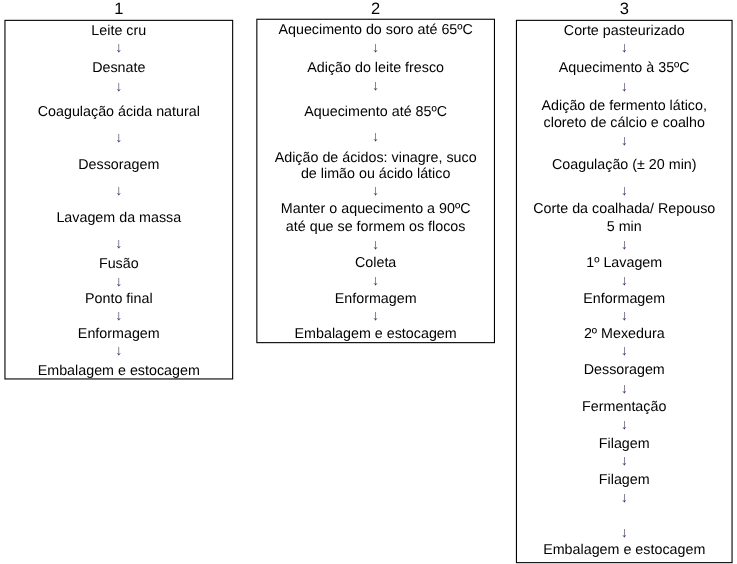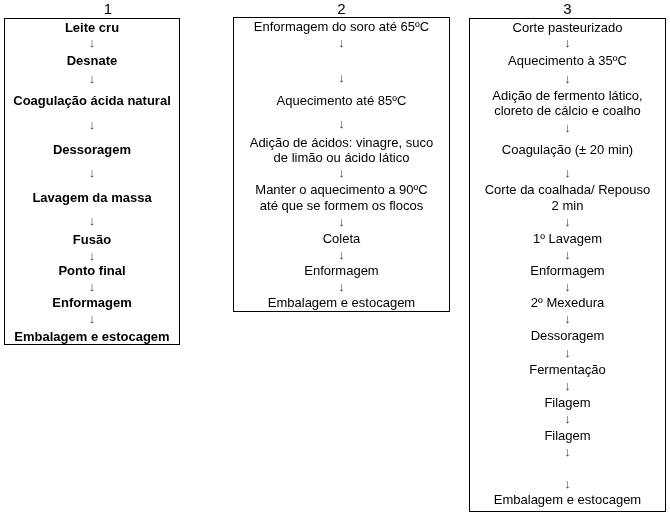--- a/index.html
+++ b/index.html
@@ -44,42 +44,43 @@
       font-size: 13px;
       line-height: 14px;
       color: #4a3560;
     }
   </style>
 </head>
 <body>
 
 <div id="diagram">
     <div class="col-number" style="left: 4px; width: 208px;">1</div>
-    <div class="flow-box" style="left: 4px; top: 18px; width: 176px; height: 327px; font-weight: bold;">
+    <div class="flow-box" style="left: 4px; top: 18px; width: 208px; height: 327px;">
       <div class="step" style="top: 1px;">Leite cru</div>
       <div class="step" style="top: 34px;">Desnate</div>
       <div class="step" style="top: 74px;">Coagulação ácida natural</div>
       <div class="step" style="top: 123px;">Dessoragem</div>
       <div class="step" style="top: 171px;">Lavagem da massa</div>
       <div class="step" style="top: 213px;">Fusão</div>
       <div class="step" style="top: 244px;">Ponto final</div>
       <div class="step" style="top: 276px;">Enformagem</div>
       <div class="step" style="top: 310px;">Embalagem e estocagem</div>
       <div class="arrow" style="top: 17px;">↓</div>
       <div class="arrow" style="top: 53px;">↓</div>
       <div class="arrow" style="top: 99px;">↓</div>
       <div class="arrow" style="top: 147px;">↓</div>
       <div class="arrow" style="top: 195px;">↓</div>
       <div class="arrow" style="top: 230px;">↓</div>
       <div class="arrow" style="top: 261px;">↓</div>
       <div class="arrow" style="top: 293px;">↓</div>
     </div>
     <div class="col-number" style="left: 233px; width: 217px;">2</div>
     <div class="flow-box" style="left: 233px; top: 17px; width: 217px; height: 295px;">
-      <div class="step" style="top: 1px;">Enformagem do soro até 65ºC</div>
+      <div class="step" style="top: 1px;">Aquecimento do soro até 65ºC</div>
+      <div class="step" style="top: 35px;">Adição do leite fresco</div>
       <div class="step" style="top: 75px;">Aquecimento até 85ºC</div>
       <div class="step" style="top: 117px;">Adição de ácidos: vinagre, suco</div>
       <div class="step" style="top: 132px;">de limão ou ácido lático</div>
       <div class="step" style="top: 164px;">Manter o aquecimento a 90ºC</div>
       <div class="step" style="top: 180px;">até que se formem os flocos</div>
       <div class="step" style="top: 213px;">Coleta</div>
       <div class="step" style="top: 245px;">Enformagem</div>
       <div class="step" style="top: 277px;">Embalagem e estocagem</div>
       <div class="arrow" style="top: 18px;">↓</div>
       <div class="arrow" style="top: 53px;">↓</div>
@@ -90,21 +91,21 @@
       <div class="arrow" style="top: 262px;">↓</div>
     </div>
     <div class="col-number" style="left: 469px; width: 197px;">3</div>
     <div class="flow-box" style="left: 469px; top: 18px; width: 197px; height: 494px;">
       <div class="step" style="top: 1px;">Corte pasteurizado</div>
       <div class="step" style="top: 34px;">Aquecimento à 35ºC</div>
       <div class="step" style="top: 69px;">Adição de fermento lático,</div>
       <div class="step" style="top: 84px;">cloreto de cálcio e coalho</div>
       <div class="step" style="top: 123px;">Coagulação (± 20 min)</div>
       <div class="step" style="top: 163px;">Corte da coalhada/ Repouso</div>
-      <div class="step" style="top: 179px;">2 min</div>
+      <div class="step" style="top: 179px;">5 min</div>
       <div class="step" style="top: 212px;">1º Lavagem</div>
       <div class="step" style="top: 244px;">Enformagem</div>
       <div class="step" style="top: 276px;">2º Mexedura</div>
       <div class="step" style="top: 309px;">Dessoragem</div>
       <div class="step" style="top: 343px;">Fermentação</div>
       <div class="step" style="top: 376px;">Filagem</div>
       <div class="step" style="top: 409px;">Filagem</div>
       <div class="step" style="top: 473px;">Embalagem e estocagem</div>
       <div class="arrow" style="top: 17px;">↓</div>
       <div class="arrow" style="top: 53px;">↓</div>

